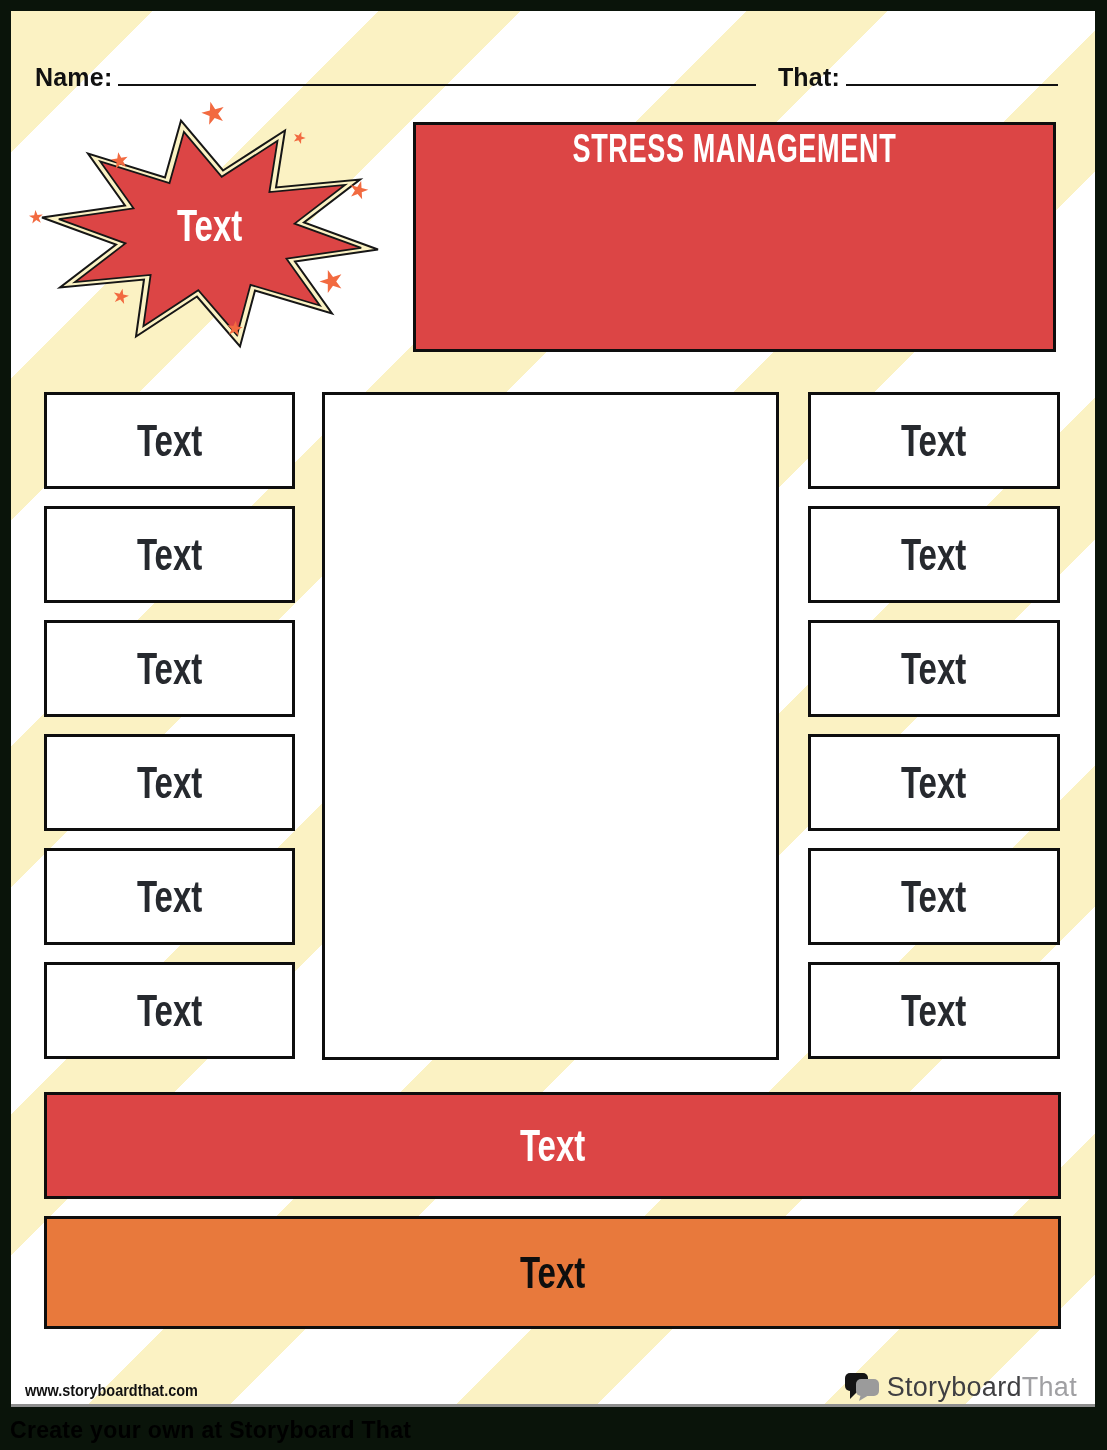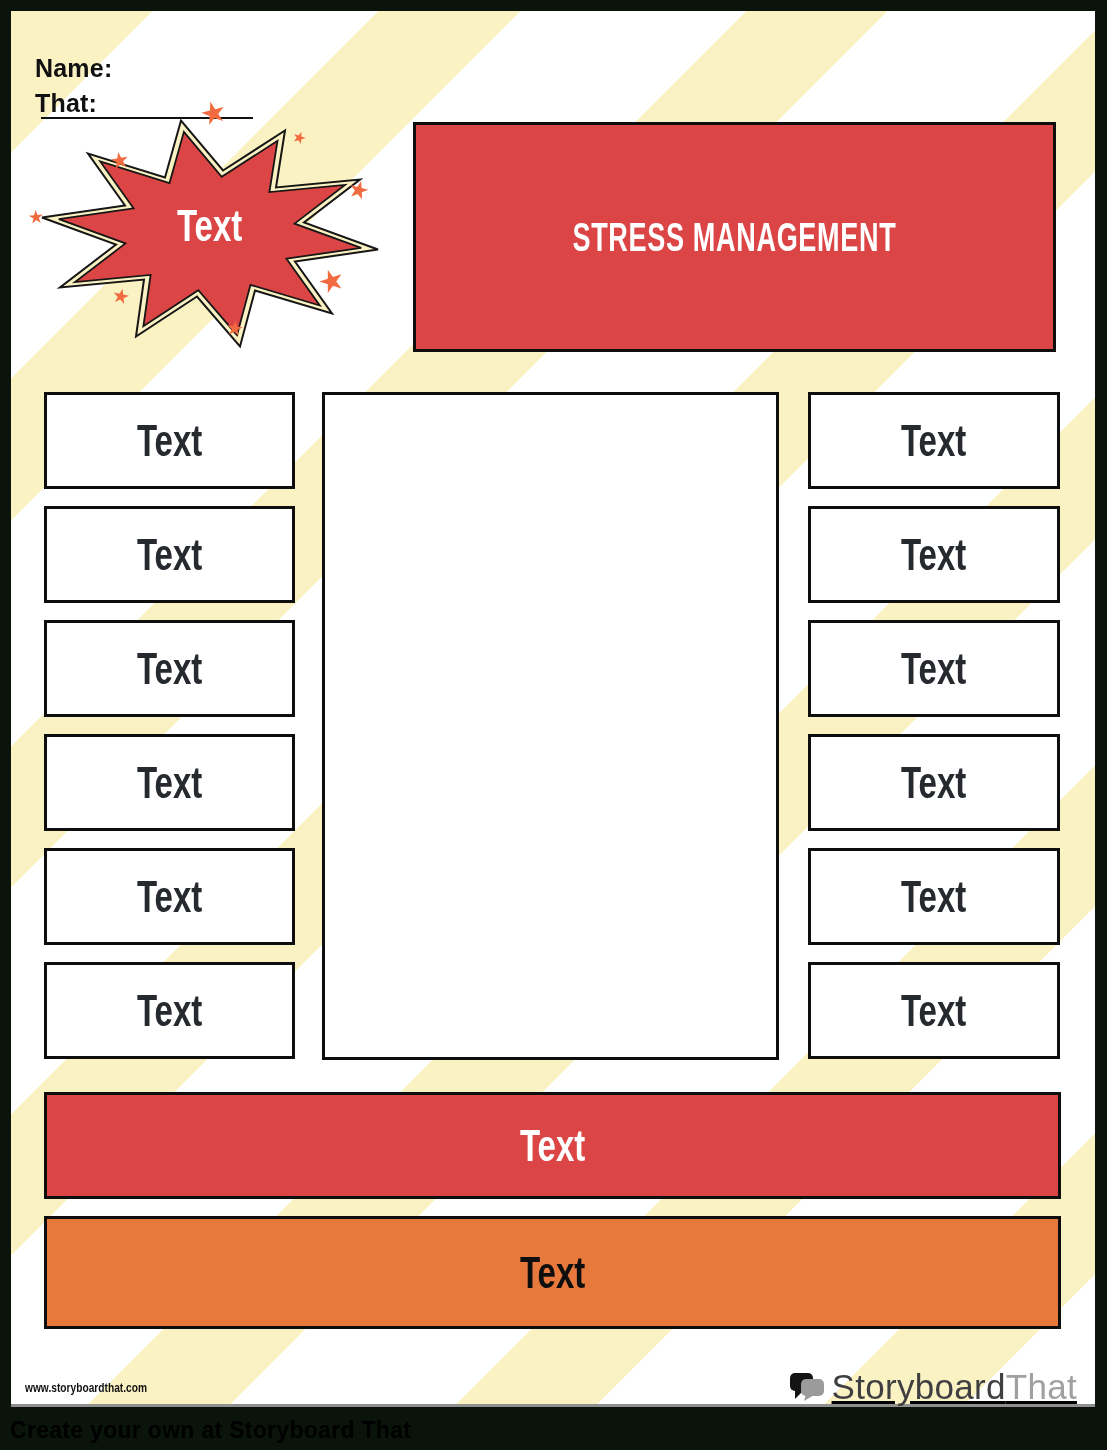--- a/index.html
+++ b/index.html
@@ -16,21 +16,21 @@
   
   .page {
     position:absolute; left:11px; top:11px; width:1084px; height:1396px;
     background:repeating-linear-gradient(135deg,#FBF2C3 0 100px,#ffffff 100px 260px);
     border-bottom:3px solid #8F8F8F;
   }
 
   
   .name-row {
     position:absolute; left:24px; top:44px; right:37px; height:36px;
-    display:flex; align-items:flex-start;flex-direction:column;
+    display:flex; align-items:flex-end;
   }
   .field-label { font-weight:bold; font-size:25px; color:#111; line-height:1.1; letter-spacing:0.2px; }
   .write-line { border-bottom:2.5px solid #111; height:0; margin-bottom:5px; }
   .line-name { flex:1; margin-left:6px; margin-right:22px; }
   .line-date { width:212px; margin-left:6px; }
 
   
   .star-wrap { position:absolute; left:19px; top:97px; width:360px; height:252px; }
   .star-wrap svg { position:absolute; left:0; top:0; }
   .star-label {
@@ -38,21 +38,21 @@
     color:#ffffff; font-weight:bold; font-size:44px; line-height:1;
   }
   .sparkle {
     position:absolute; color:#F26A40; line-height:1; pointer-events:none;
   }
 
   
   .banner {
     position:absolute; left:402px; top:111px; width:643px; height:230px;
     background:#DC4545; border:3px solid #0E0E0E;
-    display:flex; align-items:center; justify-content:center;
+    display:flex; justify-content:center;
   }
   .banner-title { color:#ffffff; font-weight:bold; font-size:41px; letter-spacing:1px; white-space:nowrap; }
 
   
   .cond { display:inline-block; transform:scaleX(0.75); transform-origin:center; white-space:nowrap; }
   .cond-tight { display:inline-block; transform:scaleX(0.66); transform-origin:center; white-space:nowrap; }
 
   
   .col { position:absolute; top:381px; display:flex; flex-direction:column; gap:17px; }
   .col-left  { left:33px;  width:251px; }
@@ -76,27 +76,27 @@
   }
   .bar-red    { top:1081px; height:107px; background:#DC4545; }
   .bar-orange { top:1205px; height:113px; background:#E8793C; }
   .bar-label  { font-weight:bold; font-size:44px; line-height:1; }
   .bar-red .bar-label { color:#ffffff; }
   .bar-orange .bar-label { color:#0E0E0E; }
 
   
   .footer-url {
     position:absolute; left:14px; top:1370px;
-    font-weight:bold; font-size:12px; color:#111; transform-origin:left center;
+    font-weight:bold; font-size:17px; color:#111; transform-origin:left center;
   }
   .logo {
     position:absolute; right:18px; top:1356px; height:40px;
     display:flex; align-items:center; gap:6px;
   }
-  .logo-text { font-size:35px; letter-spacing:0.3px; white-space:nowrap;text-decoration:underline; }
+  .logo-text { font-size:27px; letter-spacing:0.3px; white-space:nowrap; }
   .logo-storyboard { color:#3F3F42; }
   .logo-that { color:#A0A0A3; }
 
   
   .band {
     position:absolute; left:0; right:0; bottom:0; height:40px;
     background:#0A140A; display:flex; align-items:center;
   }
   .band-text { margin-left:10px; font-weight:bold; font-size:23px; color:#000000; letter-spacing:0.3px; }
 </style>

